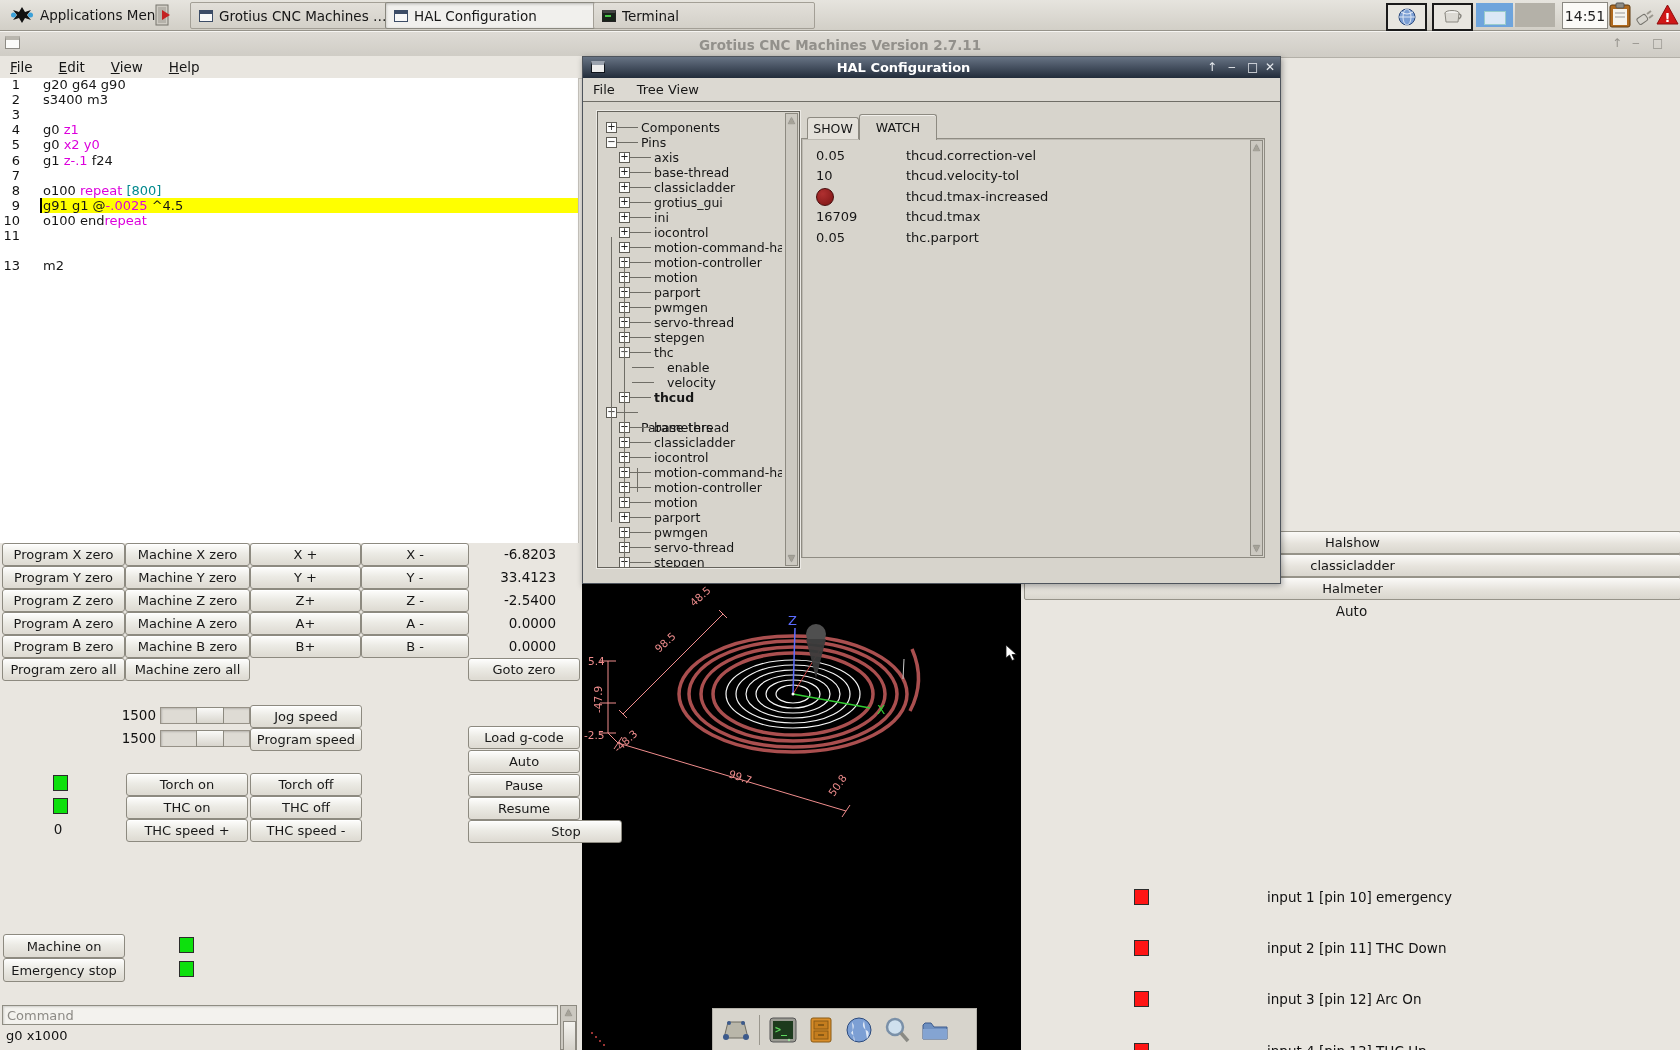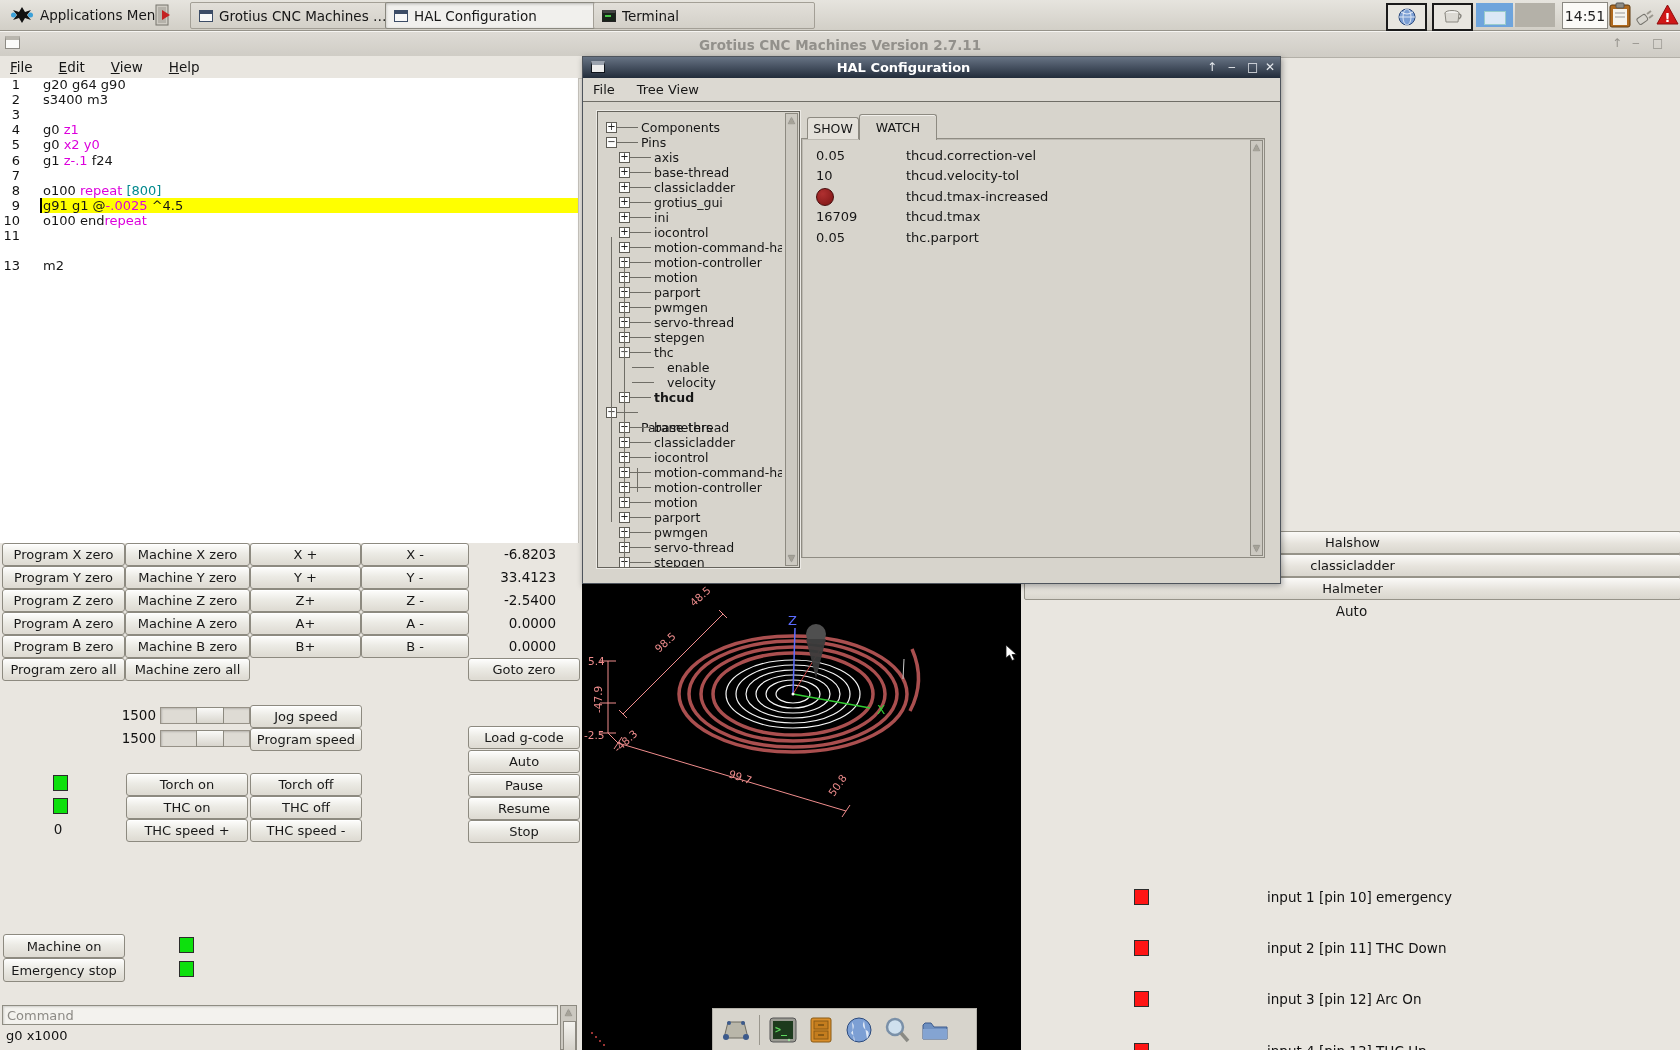--- a/index.html
+++ b/index.html
@@ -360,21 +360,21 @@
   <div class="val" style="left:120px;top:730px;width:36px">1500</div>
   <div class="slider" style="left:160px;top:730px;width:88px"></div>
   <div class="shandle" style="left:196px;top:730px"></div>
   <div class="btn" style="left:250px;top:728px;width:110px;height:21px">Program speed</div>
 
   <div id="runbtns">
       <div class="btn" style="left: 468px; top: 726px; width: 110px; height: 21px;">Load g-code</div>
       <div class="btn" style="left: 468px; top: 750px; width: 110px; height: 21px;">Auto</div>
       <div class="btn" style="left: 468px; top: 774px; width: 110px; height: 21px;">Pause</div>
       <div class="btn" style="left: 468px; top: 797px; width: 110px; height: 21px;">Resume</div>
-      <div class="btn" style="left: 468px; top: 820px; width: 110px; height: 21px;">Stop</div>
+      <div class="btn" style="left: 468px; top: 820px; width: 110px; height: 21px; padding-left: 42px;">Stop</div>
     </div>
 
   <div class="led g" style="left:53px;top:775px"></div>
   <div class="btn" style="left:126px;top:773px;width:120px;height:21px">Torch on</div>
   <div class="btn" style="left:250px;top:773px;width:110px;height:21px">Torch off</div>
   <div class="led g" style="left:53px;top:798px"></div>
   <div class="btn" style="left:126px;top:796px;width:120px;height:21px">THC on</div>
   <div class="btn" style="left:250px;top:796px;width:110px;height:21px">THC off</div>
   <div class="abs" style="left:45px;top:821px;width:26px;text-align:center;font-size:13.5px">0</div>
   <div class="btn" style="left:126px;top:819px;width:120px;height:21px">THC speed +</div>

